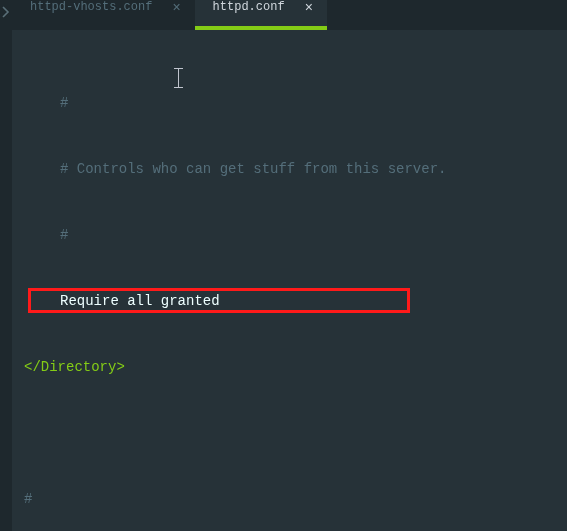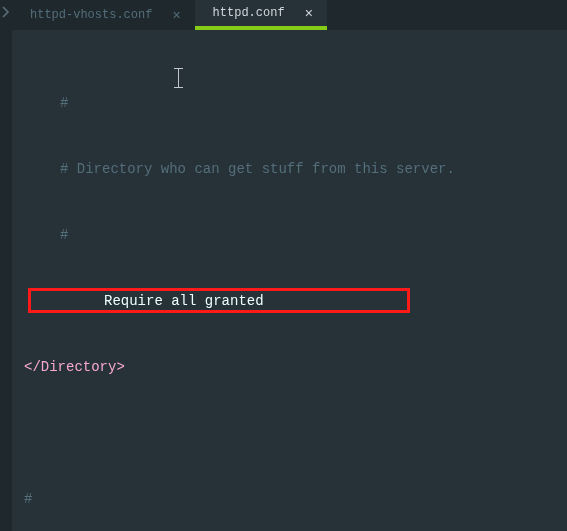--- a/index.html
+++ b/index.html
@@ -23,21 +23,20 @@
   .tabbar {
     display: flex;
     align-items: center;
     height: 30px;
     background: #1e282d;
     padding-left: 12px;
     user-select: none;
   }
   .tab {
     display: flex;
-    align-items: center;
     height: 30px;
     padding: 0 14px 0 18px;
     color: #546e7a;
     font-size: 12px;
     position: relative;
     gap: 20px;
     cursor: pointer;
   }
   .tab.active {
     color: #d0d7dd;
@@ -49,22 +48,22 @@
     line-height: 1;
     font-family: Arial, sans-serif;
   }
   .editor {
     padding: 18px 8px 8px 24px;
     line-height: 22px;
     white-space: pre;
   }
   .ind1 { padding-left: 36px; }
   .c-comment { color: #546e7a; }
-  .c-tag { color: #f9a8d4; }
-  .c-text { color: #eeffff; margin-left: 44px; }
+  .c-tag { color: #84cc16; }
+  .c-text { color: #eeffff; }
   .line { position: relative; min-height: 22px; }
   .red-box {
     position: absolute;
     border: 3px solid #ff1a1a;
     pointer-events: none;
   }
   .text-cursor {
     position: absolute;
     width: 15px;
     height: 20px;
@@ -103,21 +102,21 @@
     <span class="close">×</span>
   </div>
   <div class="tab active">
     <span>httpd.conf</span>
     <span class="close">×</span>
   </div>
 </div>
 
 <div class="editor">
   <div class="line ind1"><span class="c-comment">#</span></div>
-  <div class="line ind1"><span class="c-comment"># Directory who can get stuff from this server.</span></div>
+  <div class="line ind1"><span class="c-comment"># Controls who can get stuff from this server.</span></div>
   <div class="line ind1"><span class="c-comment">#</span></div>
   <div class="line ind1"><span class="c-text">Require all granted</span></div>
   <div class="line"><span class="c-tag"><span>&lt;/</span><span>Directory</span><span>&gt;</span></span></div>
   <div class="line"></div>
   <div class="line"><span class="c-comment">#</span></div>
   
   
   
   
   

